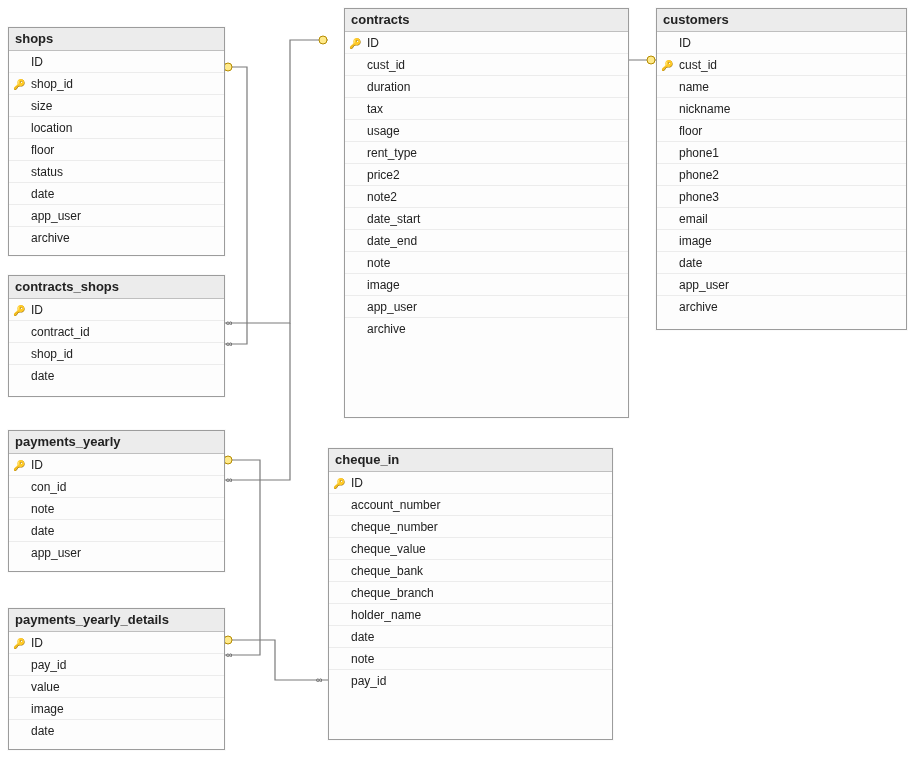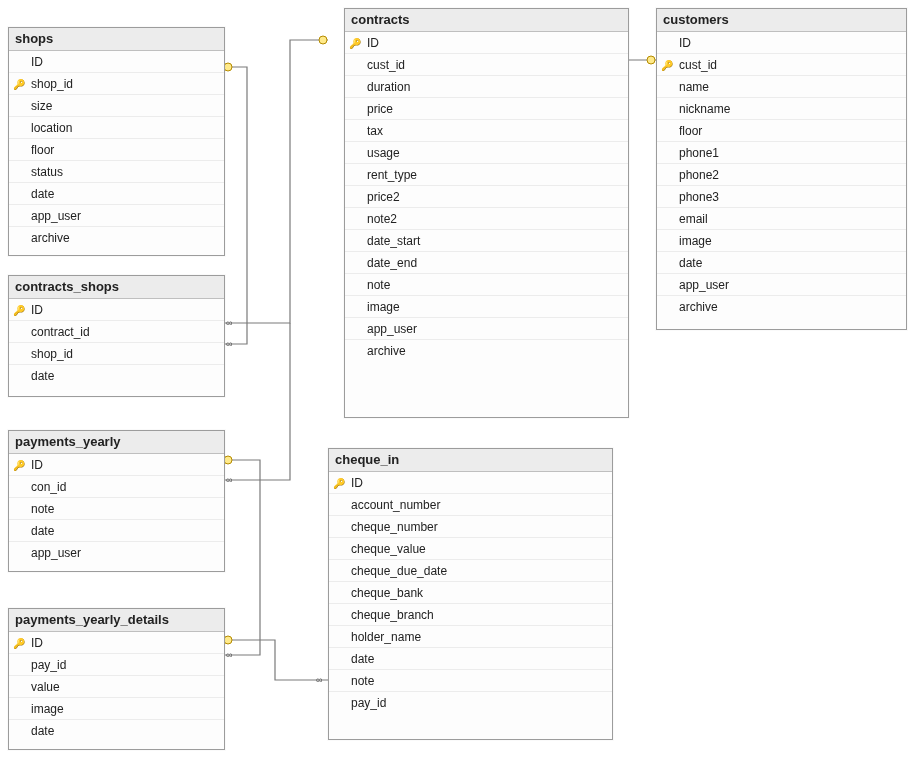--- a/index.html
+++ b/index.html
@@ -198,24 +198,20 @@
         <div class="row">
           <div class="key-cell"></div>
           <div class="col-name">cust_id</div>
         </div>
         <div class="row">
           <div class="key-cell"></div>
           <div class="col-name">duration</div>
         </div>
         <div class="row">
           <div class="key-cell"></div>
-          <div class="col-name">price</div>
-        </div>
-        <div class="row">
-          <div class="key-cell"></div>
           <div class="col-name">tax</div>
         </div>
         <div class="row">
           <div class="key-cell"></div>
           <div class="col-name">usage</div>
         </div>
         <div class="row">
           <div class="key-cell"></div>
           <div class="col-name">rent_type</div>
         </div>
@@ -267,24 +263,20 @@
         <div class="row">
           <div class="key-cell"></div>
           <div class="col-name">cheque_number</div>
         </div>
         <div class="row">
           <div class="key-cell"></div>
           <div class="col-name">cheque_value</div>
         </div>
         <div class="row">
           <div class="key-cell"></div>
-          <div class="col-name">cheque_due_date</div>
-        </div>
-        <div class="row">
-          <div class="key-cell"></div>
           <div class="col-name">cheque_bank</div>
         </div>
         <div class="row">
           <div class="key-cell"></div>
           <div class="col-name">cheque_branch</div>
         </div>
         <div class="row">
           <div class="key-cell"></div>
           <div class="col-name">holder_name</div>
         </div>

